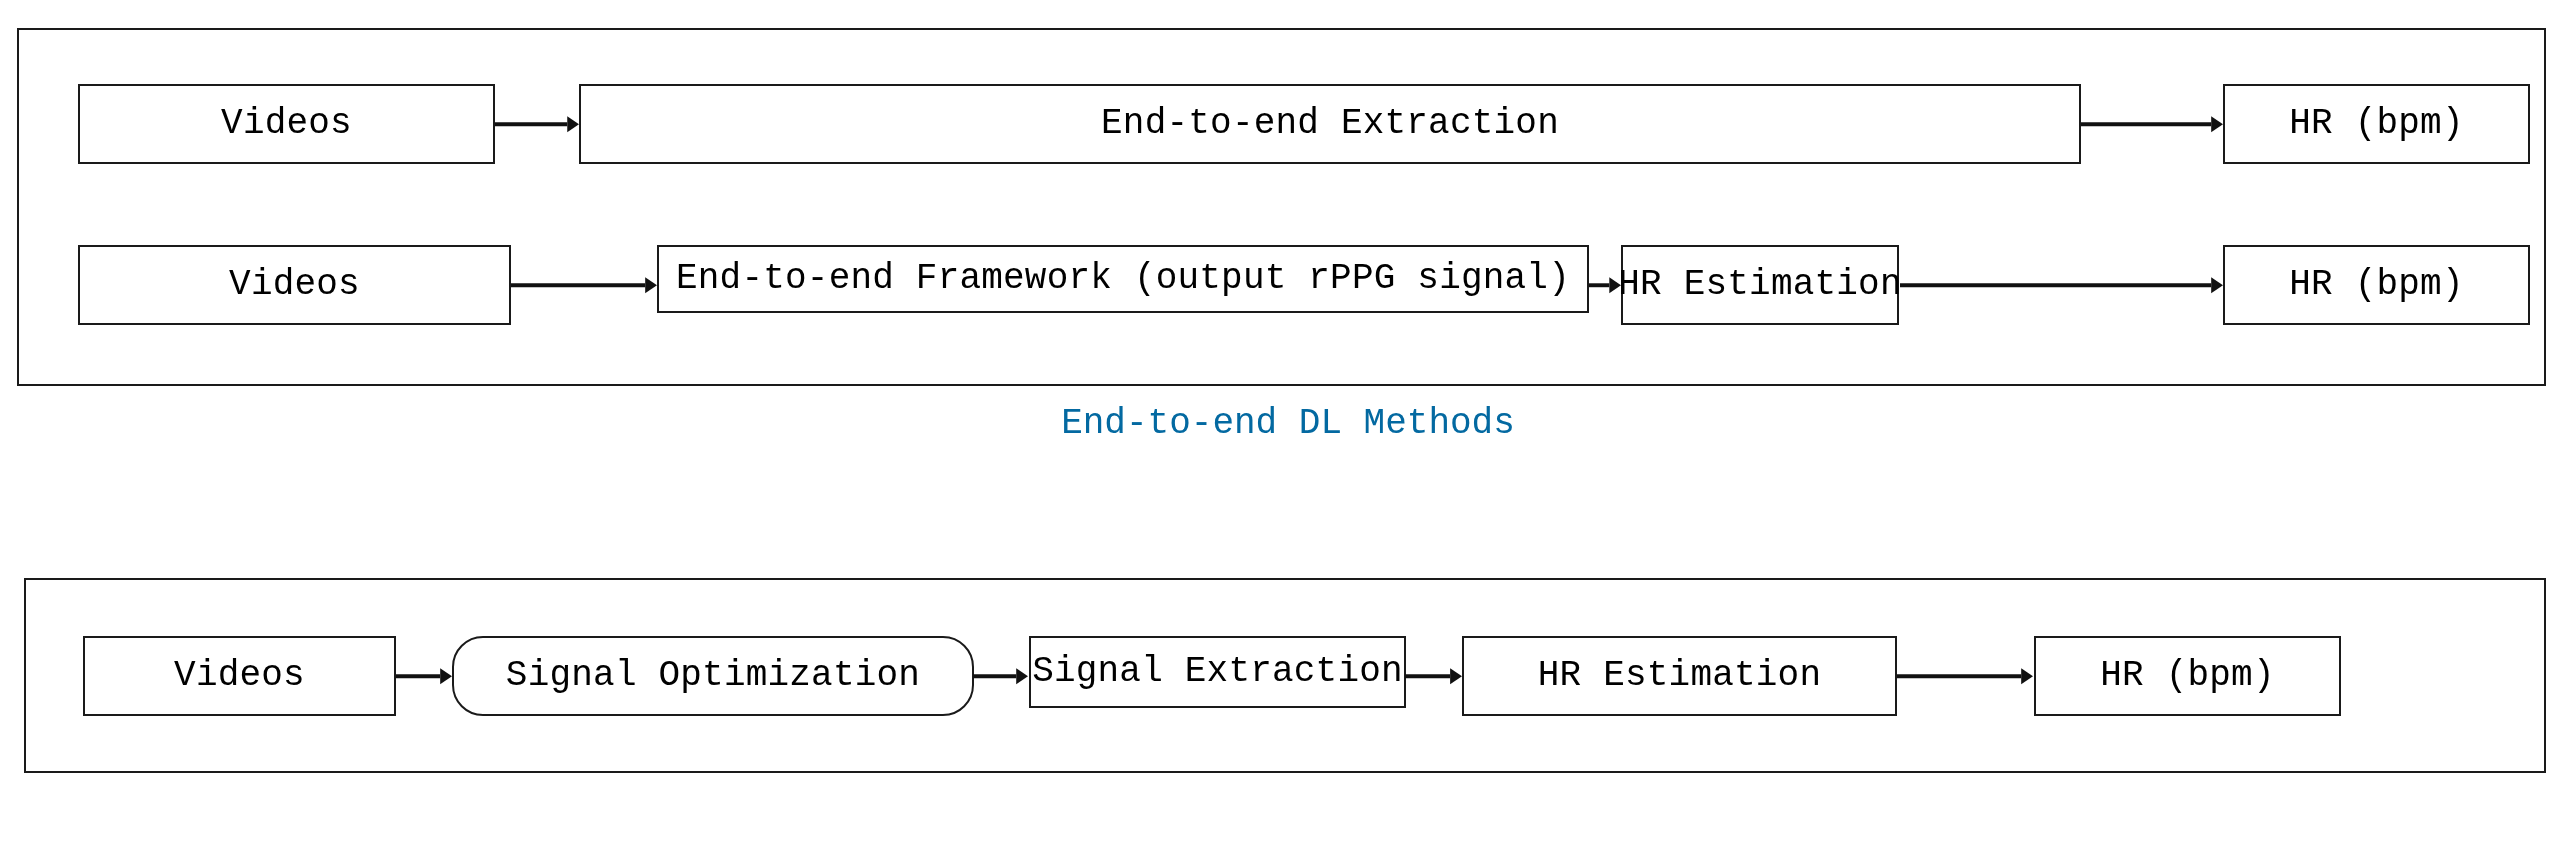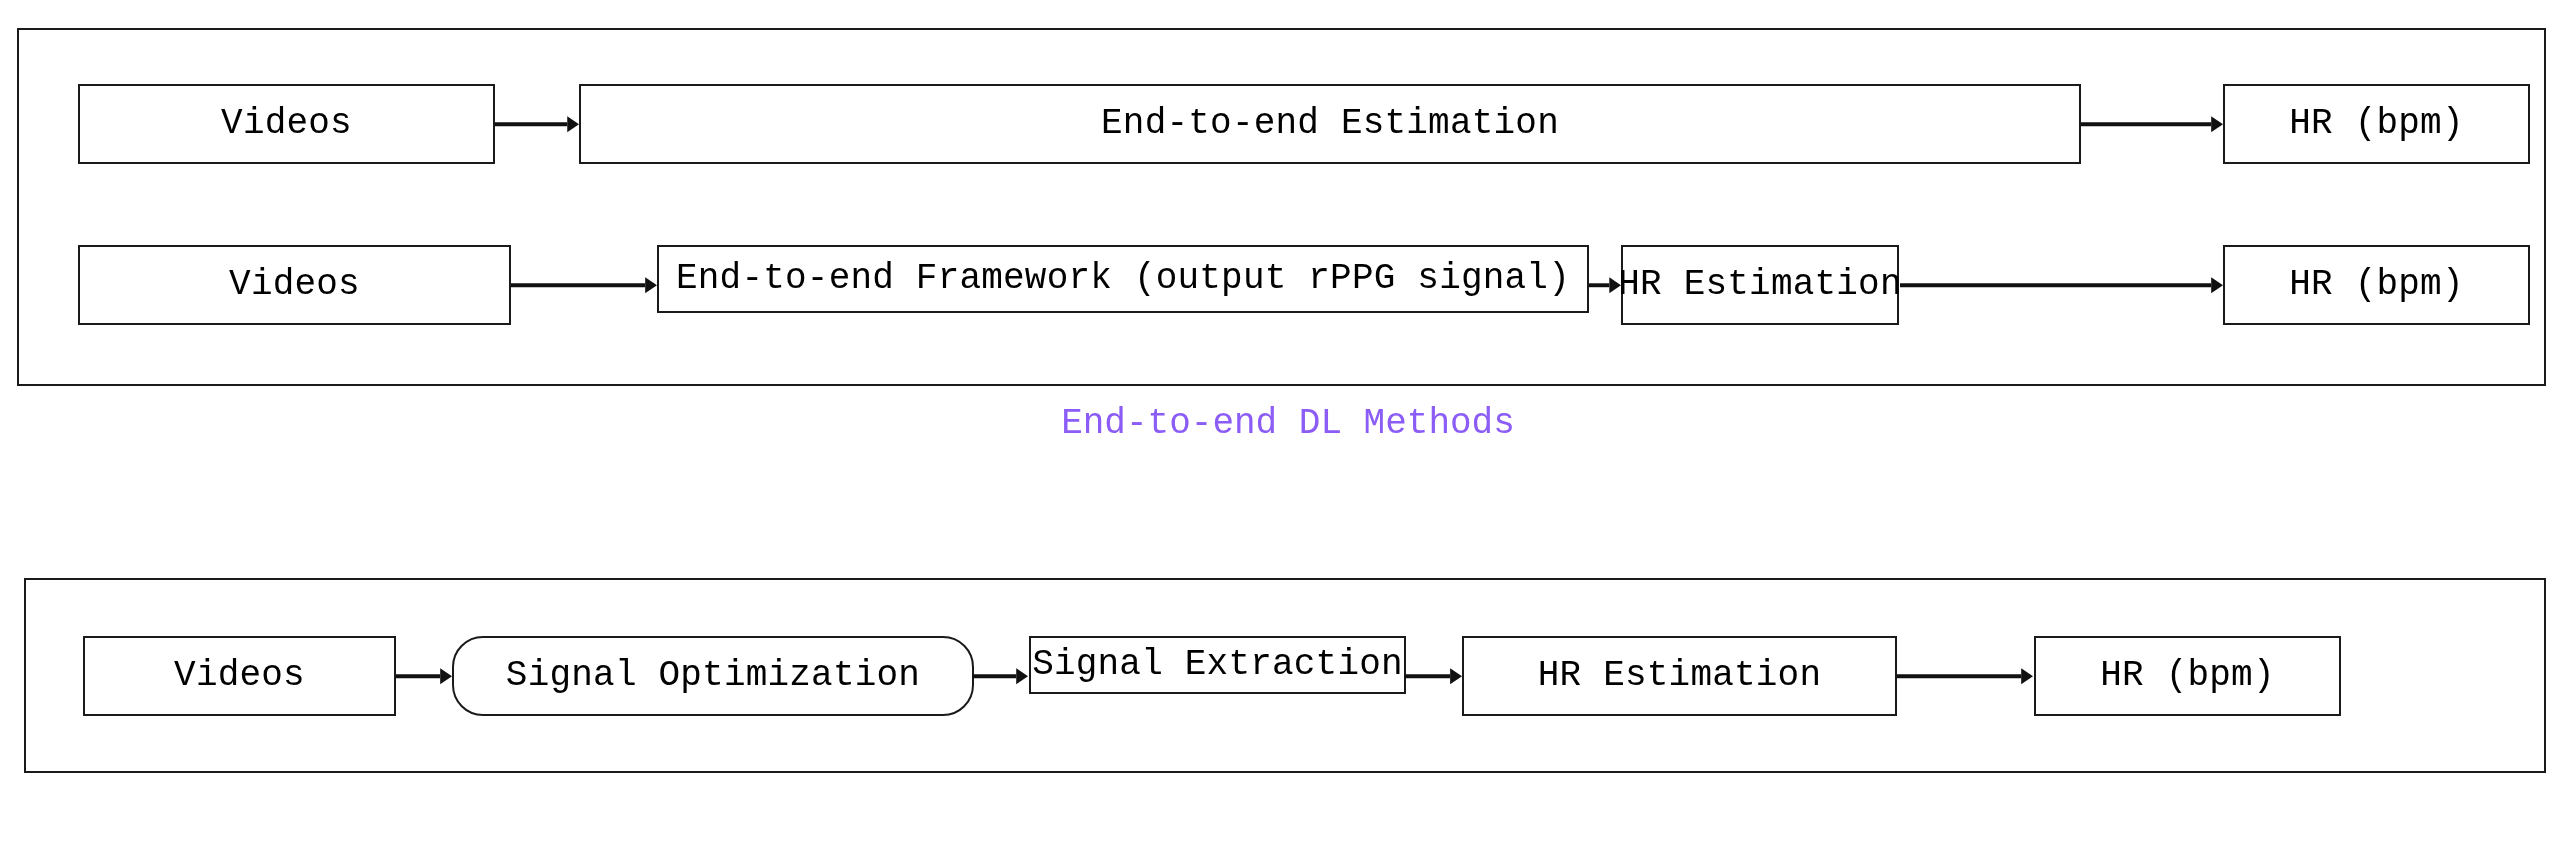--- a/index.html
+++ b/index.html
@@ -57,21 +57,21 @@
 
   
   #node-r2-videos    { left: 78px;  top: 236px; width: 433px;  height: 80px; }
   #node-r2-framework { left: 657px; top: 236px; width: 932px; height: 68px; }
   #node-r2-hrest     { left: 1621px;top: 236px; width: 278px;  height: 80px; }
   #node-r2-hr        { left: 2223px;top: 236px; width: 307px;  height: 80px; }
 
   
   #node-r3-videos    { left: 83px; top: 627px; width: 313px;  height: 80px; }
   #node-r3-sigopt    { left: 452px; top: 627px; width: 522px;  height: 80px; border-radius: 31px; }
-  #node-r3-sigext    { left: 1029px;top: 627px; width: 377px;  height: 58px; }
+  #node-r3-sigext    { left: 1029px;top: 627px; width: 377px;  height: 72px; }
   #node-r3-hrest     { left: 1462px;top: 627px; width: 435px;  height: 80px; }
   #node-r3-hr        { left: 2034px;top: 627px; width: 307px;  height: 80px; }
 
   
   .arrow {
     position: absolute;
     height: 20.5px;
     display: block;
   }
   .arrow svg { display: block; width: 100%; height: 100%; }
@@ -86,21 +86,21 @@
   
   #arrow-r3-a { left: 396px;  top: 657px; width: 56px;  }
   #arrow-r3-b { left: 973px; top: 657px; width: 55px;  }
   #arrow-r3-c { left: 1405px; top: 657px; width: 57px;  }
   #arrow-r3-d { left: 1897px; top: 657px; width: 136px; }
 
   
   .caption {
     position: absolute;
     font-size: 36px;
-    color: #8b5cf6;
+    color: #0369a1;
     white-space: nowrap;
     text-align: center;
     width: 2576px;
     left: 0;
   }
   #caption-endtoend { top: 394px; }
   #caption-hybrid   { top: 782px; }
 </style>
 </head>
 <body>
@@ -111,21 +111,21 @@
 
   <div class="node" id="node-r1-videos">Videos</div>
 
   <span class="arrow" id="arrow-r1-a">
     <svg viewBox="0 0 107 26" preserveAspectRatio="none">
       <line x1="0" y1="13" x2="92" y2="13" stroke="#111" stroke-width="5"></line>
       <polygon points="92,3 107,13 92,23" fill="#111"></polygon>
     </svg>
   </span>
 
-  <div class="node" id="node-r1-framework">End-to-end Estimation</div>
+  <div class="node" id="node-r1-framework">End-to-end Extraction</div>
 
   <span class="arrow" id="arrow-r1-b">
     <svg viewBox="0 0 180 26" preserveAspectRatio="none">
       <line x1="0" y1="13" x2="165" y2="13" stroke="#111" stroke-width="5"></line>
       <polygon points="165,3 180,13 165,23" fill="#111"></polygon>
     </svg>
   </span>
 
   <div class="node" id="node-r1-hr">HR (bpm)</div>
 

